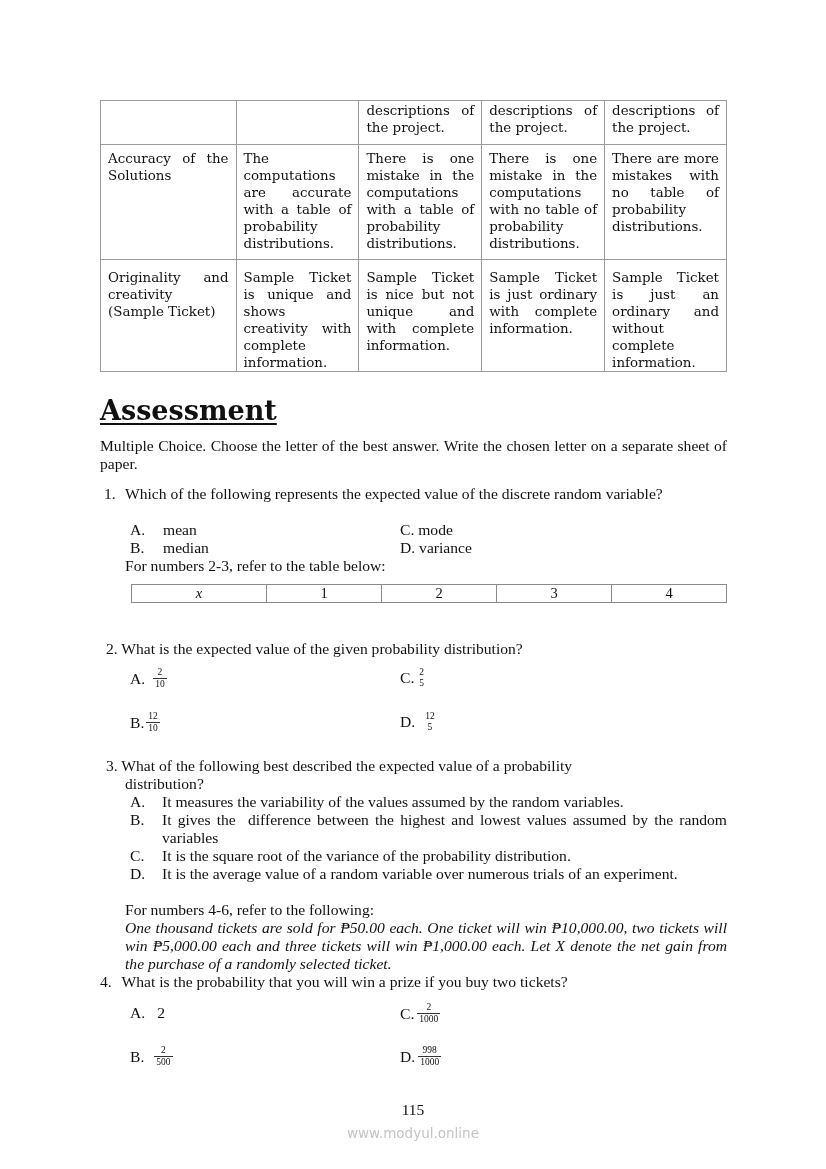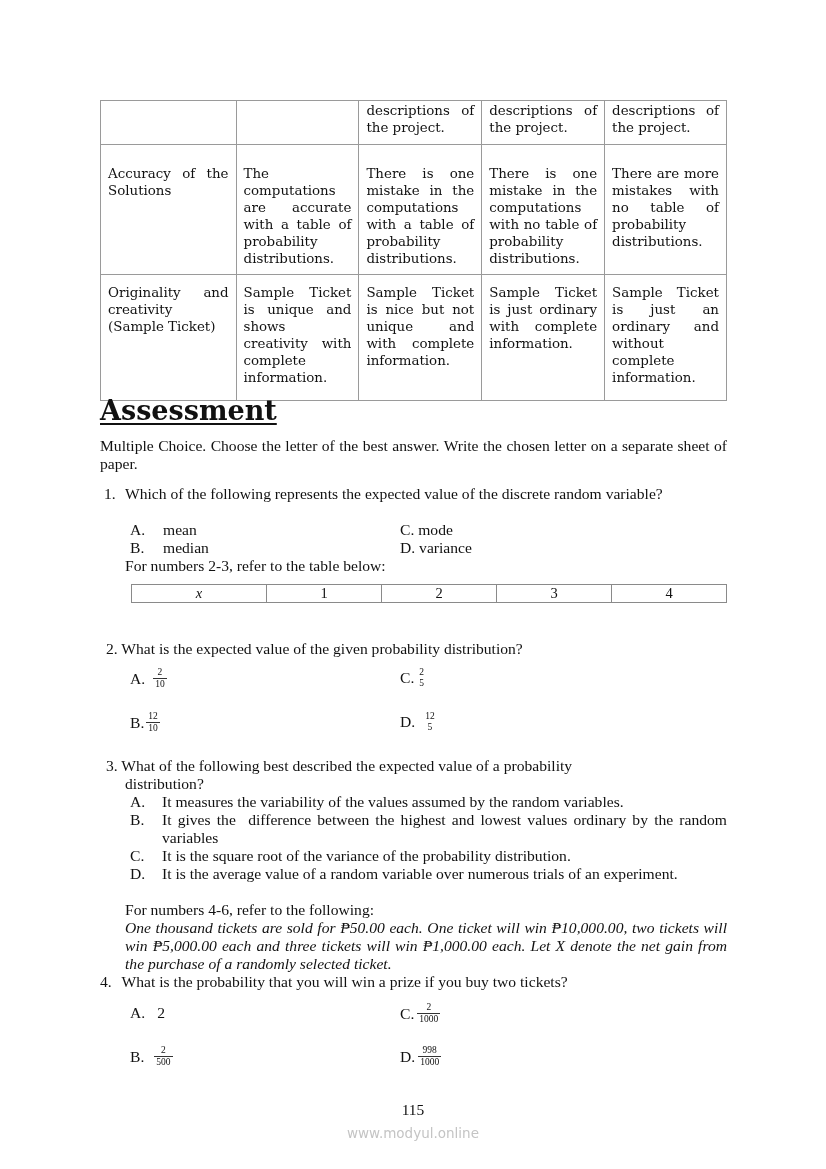--- a/index.html
+++ b/index.html
@@ -11,22 +11,22 @@
                  border-collapse: collapse; font-family: "DejaVu Serif", serif;
                  font-size: 13.4px; line-height: 17px; }
   table.rubric td { border: 1.3px solid #9a9a9a; vertical-align: top; padding: 1px 7px 6px 7px;
                     text-align: justify; text-align-last: left; }
   table.rubric col.c0 { width: 136px; }
   table.rubric col.c1 { width: 123px; }
   table.rubric col.c2 { width: 123px; }
   table.rubric col.c3 { width: 123px; }
   table.rubric col.c4 { width: 122px; }
   table.rubric tr.r0 td { height: 36px; padding-top: 1px; padding-bottom: 6px; }
-  table.rubric tr.r1 td { padding-top: 20px; padding-bottom: 7px; }
-  table.rubric tr.r2 td { padding-top: 9px; padding-bottom: 14px; }
+  table.rubric tr.r1 td { padding-top: 5px; padding-bottom: 7px; }
+  table.rubric tr.r2 td { padding-top: 9px; padding-bottom: 0; }
   h2.assess { position: absolute; left: 100px; top: 395px; margin: 0;
               font-family: "DejaVu Serif", serif; font-weight: bold; font-size: 27px;
               text-decoration: underline; text-underline-offset: 3px; text-decoration-thickness: 2px; }
   .para { position: absolute; left: 100px; width: 627px; text-align: justify;
           font-family: "Liberation Serif", serif; font-size: 15.6px; line-height: 18px; }
   .q { position: absolute; font-family: "Liberation Serif", serif; font-size: 15.6px; line-height: 18px; }
   .q .num { position: absolute; left: 0; }
   .opt { position: absolute; font-family: "Liberation Serif", serif; font-size: 15.6px; line-height: 18px; }
   .italic { font-style: italic; }
 
@@ -168,21 +168,21 @@
     <span>What of the following best described the expected value of a probability</span>
   </div>
   <div style="margin-left:19px;">distribution?</div>
 </div>
 <div class="opt" style="left:130px; top:793px; width:597px;">
   <span style="position:absolute; left:0;">A.</span>
   <div style="margin-left:32px; text-align:justify;">It measures the variability of the values assumed by the random variables.</div>
 </div>
 <div class="opt" style="left:130px; top:811px; width:597px;">
   <span style="position:absolute; left:0;">B.</span>
-  <div style="margin-left:32px; text-align:justify; white-space:pre-wrap;">It gives the  difference between the highest and lowest values ordinary by the random variables</div>
+  <div style="margin-left:32px; text-align:justify; white-space:pre-wrap;">It gives the  difference between the highest and lowest values assumed by the random variables</div>
 </div>
 <div class="opt" style="left:130px; top:847px; width:597px;">
   <span style="position:absolute; left:0;">C.</span>
   <div style="margin-left:32px; text-align:justify;">It is the square root of the variance of the probability distribution.</div>
 </div>
 <div class="opt" style="left:130px; top:865px; width:597px;">
   <span style="position:absolute; left:0;">D.</span>
   <div style="margin-left:32px; text-align:justify;">It is the average value of a random variable over numerous trials of an experiment.</div>
 </div>
 <div class="opt" style="left:125px; top:901px; white-space:nowrap;">For numbers 4-6, refer to the following:</div>

